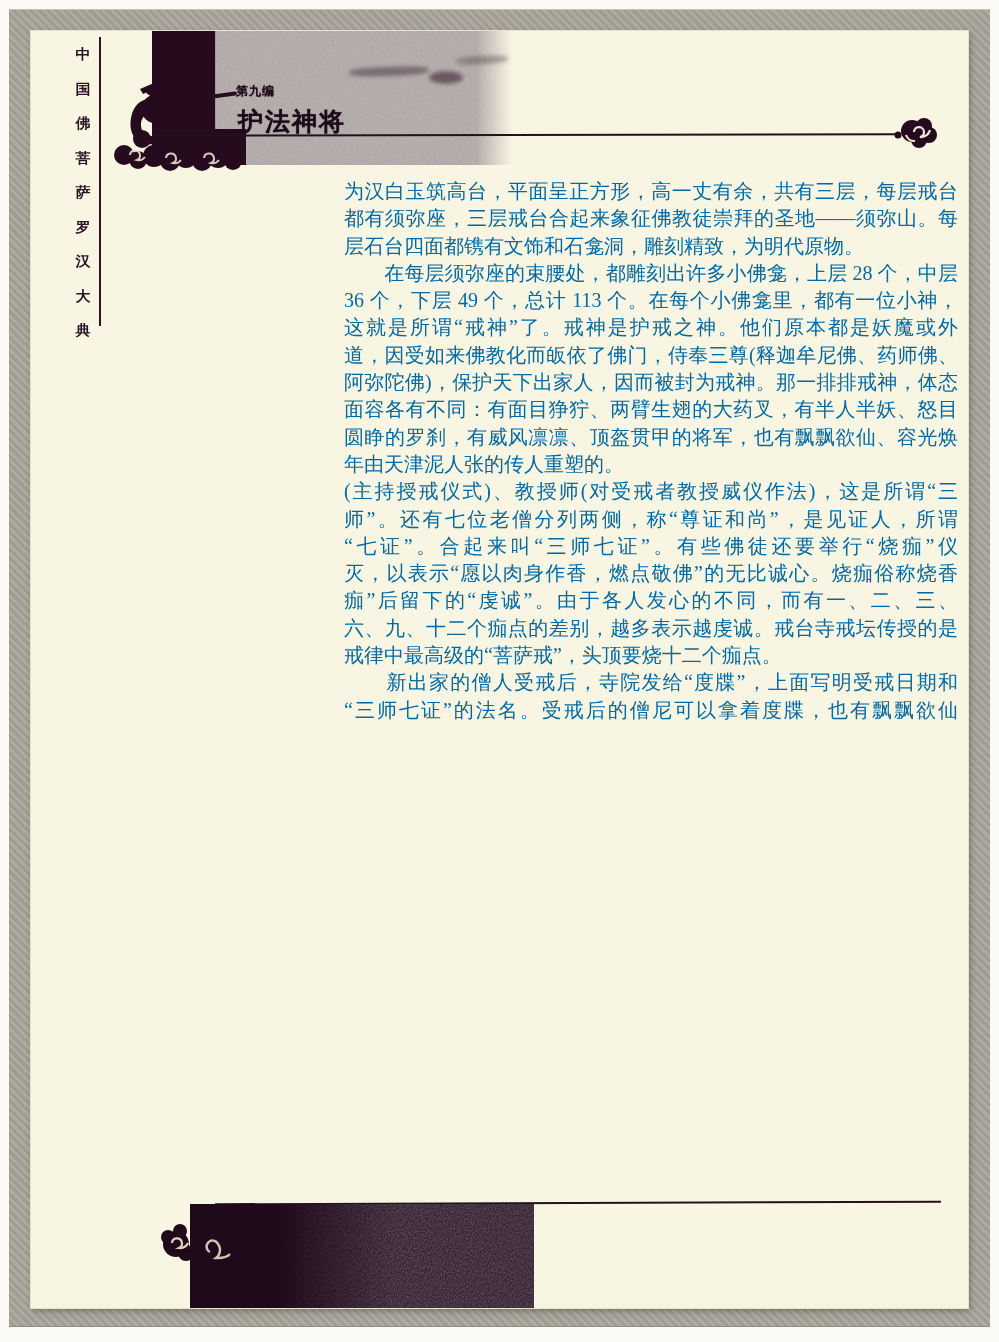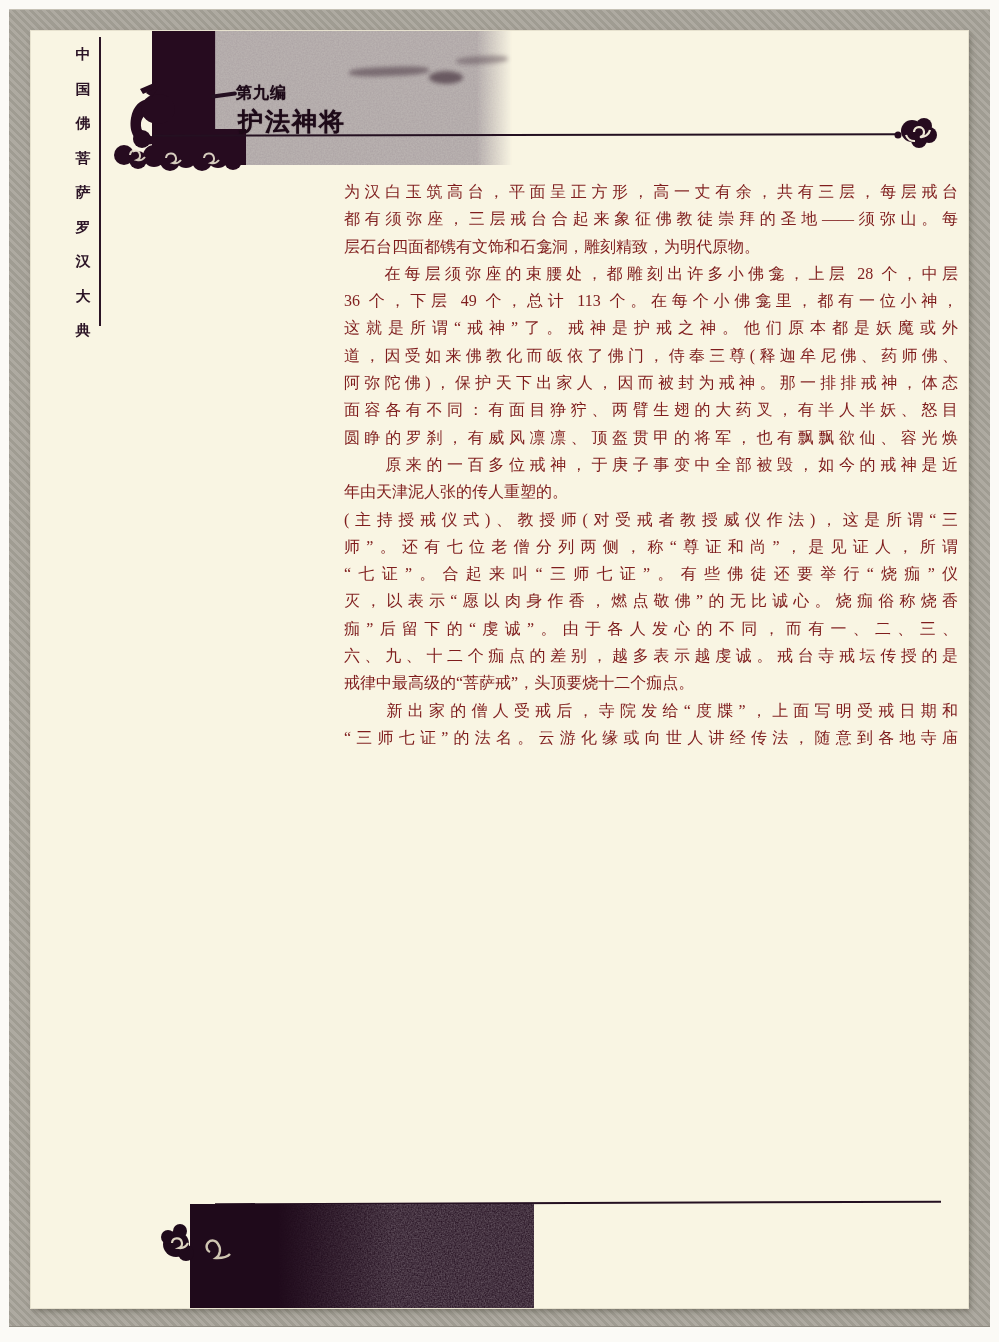--- a/index.html
+++ b/index.html
@@ -44,36 +44,36 @@
   .smudge{position:absolute;background:#4a3742;border-radius:40%;filter:blur(2px);}
   .smudge.s1{left:318px;top:36px;width:80px;height:9px;opacity:.55;transform:rotate(-2deg);}
   .smudge.s2{left:398px;top:40px;width:34px;height:13px;opacity:.7;border-radius:50%;}
   .smudge.s3{left:425px;top:25px;width:52px;height:8px;opacity:.4;transform:rotate(-3deg);}
   .dragon{position:absolute;left:69px;top:12px;width:150px;height:128px;}
   .chapter-dash{
     position:absolute;left:180px;top:62px;width:26px;height:4px;background:#241021;
     transform:rotate(-8deg);border-radius:2px;
   }
   .chapter-no{
-    position:absolute;left:205px;top:52px;color:#1d0a18;font-weight:700;font-size:16px;
+    position:absolute;left:205px;top:52px;color:#1d0a18;font-weight:700;font-size:12px;
     letter-spacing:1px;text-shadow:0 0 1px rgba(29,10,24,.7);
   }
   .chapter-title{
     position:absolute;left:207px;top:74px;color:#1d0a18;font-weight:700;font-size:25px;
     letter-spacing:2px;text-shadow:0 0 1px rgba(29,10,24,.8);
   }
   .hrule-top{
     position:absolute;left:122px;top:103px;width:748px;height:2px;background:#241021;
     transform:rotate(-0.12deg);
   }
   .cloud-top{position:absolute;left:861px;top:82px;width:48px;height:38px;}
   
   .body-text{
     position:absolute;left:313px;top:147px;width:614px;
-    color:#7f1d1d;font-size:16px;line-height:27.3px;
+    color:#0369a1;font-size:20px;line-height:27.3px;
   }
   .bline{
     text-align:justify;text-align-last:justify;height:27.3px;overflow:hidden;
     white-space:nowrap;
   }
   .bline.plast{text-align-last:left;}
   
   .hrule-bottom{
     position:absolute;left:184px;top:1171px;width:726px;height:2px;background:#241021;
     transform:rotate(-0.2deg);
@@ -182,31 +182,30 @@
       <div class="bline">为汉白玉筑高台，平面呈正方形，高一丈有余，共有三层，每层戒台</div>
       <div class="bline">都有须弥座，三层戒台合起来象征佛教徒崇拜的圣地——须弥山。每</div>
       <div class="bline plast">层石台四面都镌有文饰和石龛洞，雕刻精致，为明代原物。</div>
       <div class="bline">　　在每层须弥座的束腰处，都雕刻出许多小佛龛，上层 28 个，中层</div>
       <div class="bline">36 个，下层 49 个，总计 113 个。在每个小佛龛里，都有一位小神，</div>
       <div class="bline">这就是所谓“戒神”了。戒神是护戒之神。他们原本都是妖魔或外</div>
       <div class="bline">道，因受如来佛教化而皈依了佛门，侍奉三尊(释迦牟尼佛、药师佛、</div>
       <div class="bline">阿弥陀佛)，保护天下出家人，因而被封为戒神。那一排排戒神，体态</div>
       <div class="bline">面容各有不同：有面目狰狞、两臂生翅的大药叉，有半人半妖、怒目</div>
       <div class="bline">圆睁的罗刹，有威风凛凛、顶盔贯甲的将军，也有飘飘欲仙、容光焕</div>
-      <div class="bline">　　原来的一百多位戒神，于庚子事变中全部被毁，如今的戒神是近</div>
       <div class="bline plast">年由天津泥人张的传人重塑的。</div>
       <div class="bline">(主持授戒仪式)、教授师(对受戒者教授威仪作法)，这是所谓“三</div>
       <div class="bline">师”。还有七位老僧分列两侧，称“尊证和尚”，是见证人，所谓</div>
       <div class="bline">“七证”。合起来叫“三师七证”。有些佛徒还要举行“烧痂”仪</div>
       <div class="bline">灭，以表示“愿以肉身作香，燃点敬佛”的无比诚心。烧痂俗称烧香</div>
       <div class="bline">痂”后留下的“虔诚”。由于各人发心的不同，而有一、二、三、</div>
       <div class="bline">六、九、十二个痂点的差别，越多表示越虔诚。戒台寺戒坛传授的是</div>
       <div class="bline plast">戒律中最高级的“菩萨戒”，头顶要烧十二个痂点。</div>
       <div class="bline">　　新出家的僧人受戒后，寺院发给“度牒”，上面写明受戒日期和</div>
-      <div class="bline">“三师七证”的法名。云游化缘或向世人讲经传法，随意到各地寺庙</div>
+      <div class="bline">“三师七证”的法名。受戒后的僧尼可以拿着度牒，也有飘飘欲仙</div>
     </div>
 
   <div class="hrule-bottom"></div>
   <div class="bottom-block">
     <div class="grain-overlay">
       <svg preserveAspectRatio="none">
           <rect width="100%" height="100%" filter="url(#grain-light)"></rect>
         </svg>
     </div>
   </div>

